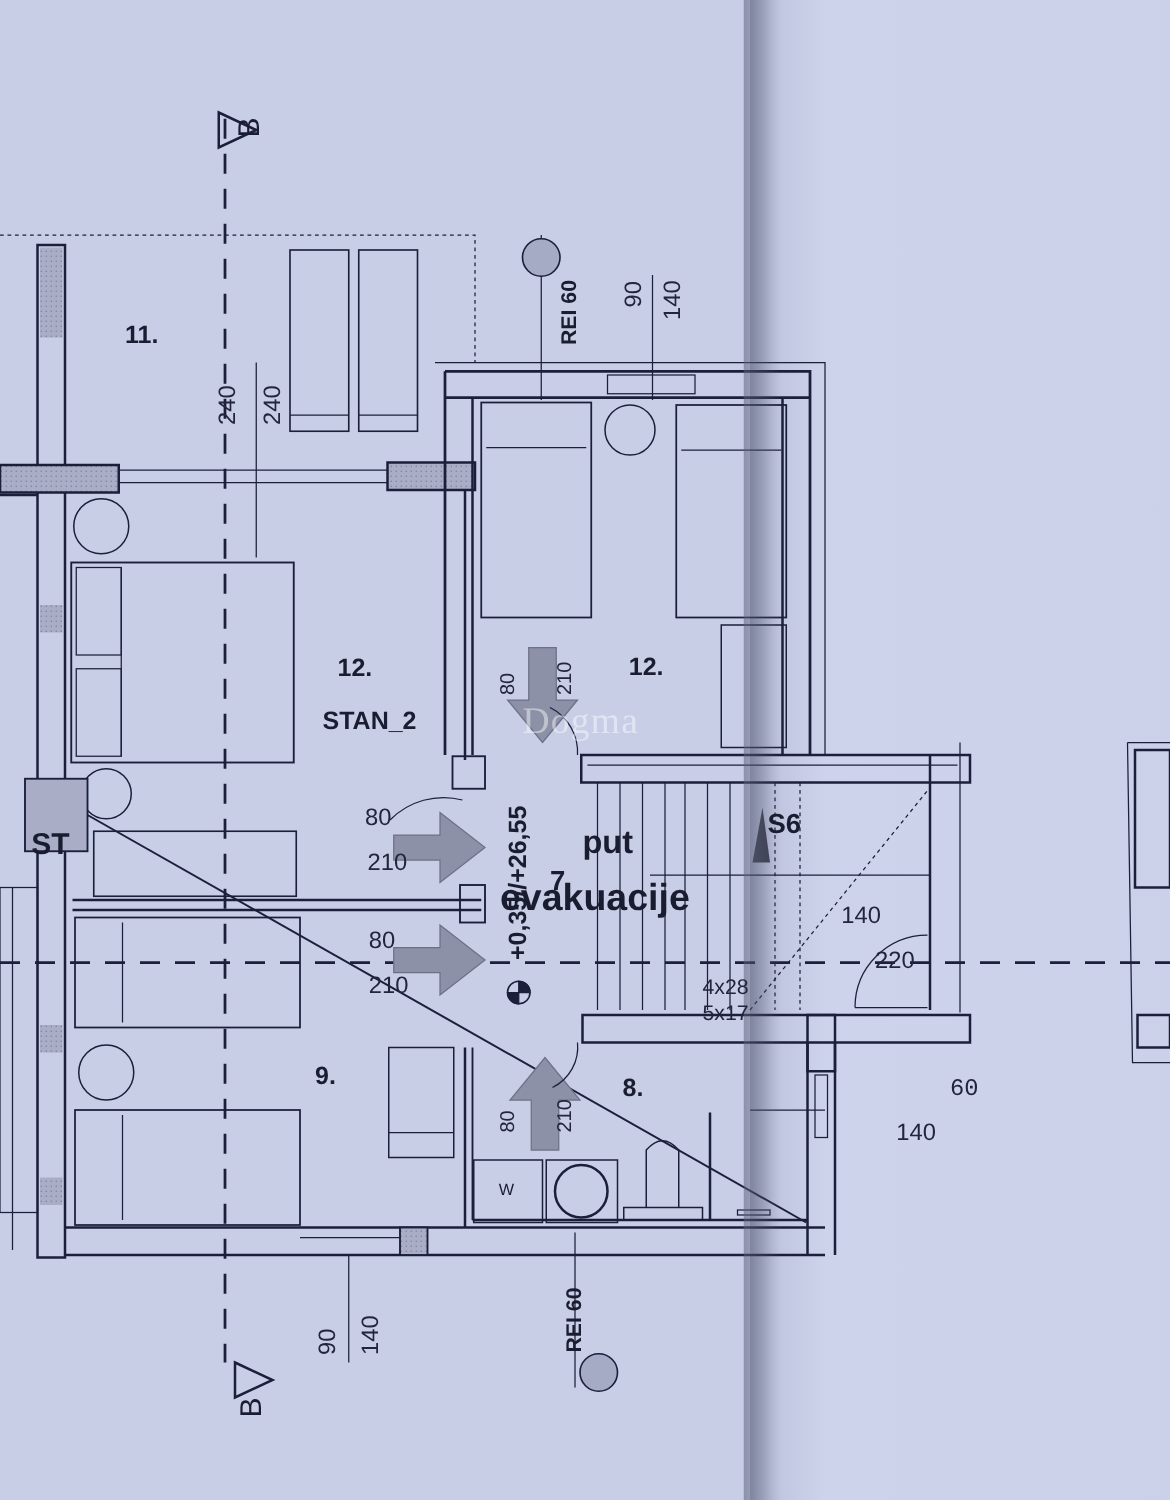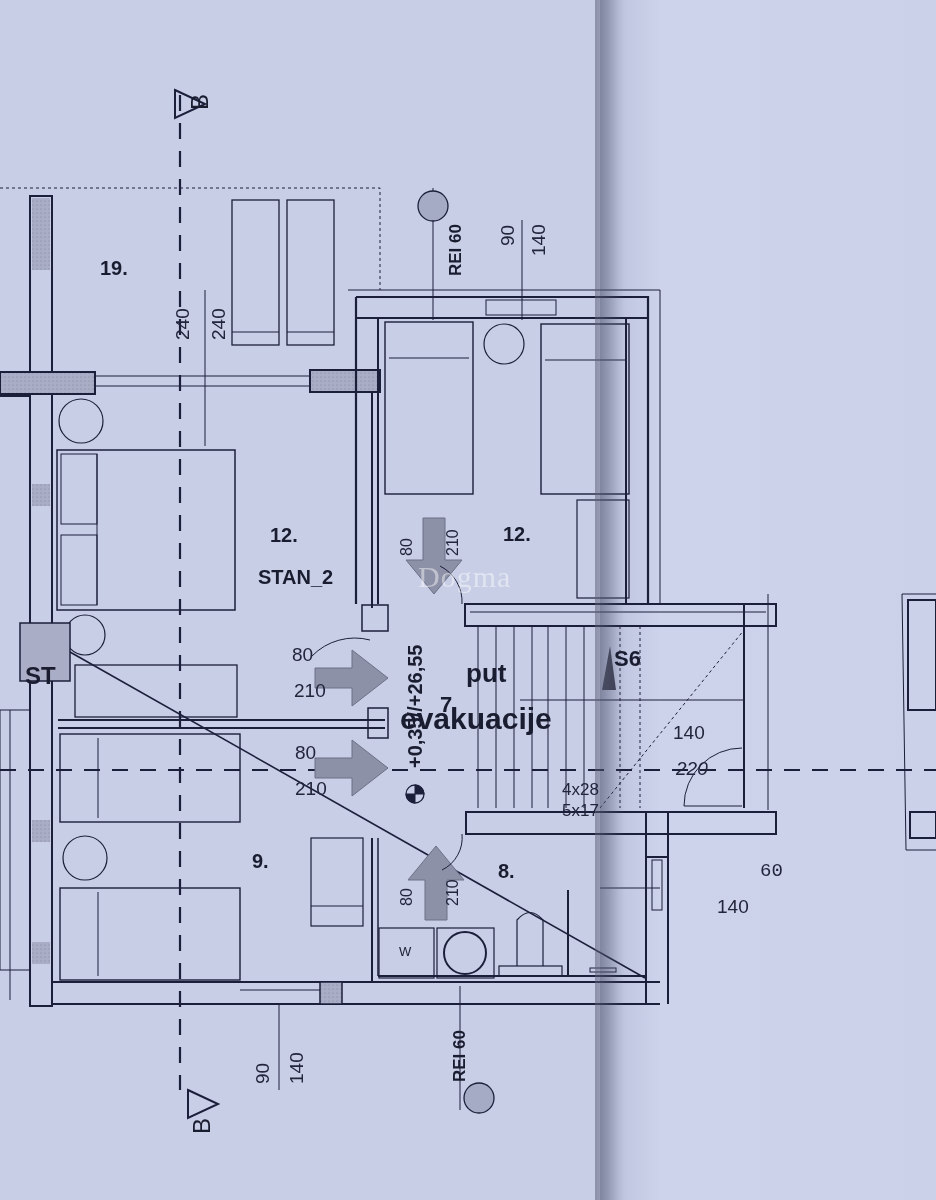--- a/index.html
+++ b/index.html
@@ -181,21 +181,21 @@
   </g>
 
   <rect x="595" y="0" width="30" height="1200" fill="url(#fold)"></rect>
 </svg>
 
 <div class="wm">Dogma</div>
 
 <div class="lbl" style="left:192px;top:88px;font-size:24px;transform:rotate(-90deg);">B</div>
 <div class="lbl" style="left:194px;top:1112px;font-size:24px;transform:rotate(-90deg);">B</div>
 
-<div class="lbl room" style="left:100px;top:257px;">19.</div>
+<div class="lbl room" style="left:100px;top:257px;">11.</div>
 <div class="lbl room" style="left:270px;top:524px;">12.</div>
 <div class="lbl room" style="left:258px;top:566px;">STAN_2</div>
 <div class="lbl room" style="left:503px;top:523px;">12.</div>
 <div class="lbl room" style="left:252px;top:850px;">9.</div>
 <div class="lbl room" style="left:498px;top:860px;">8.</div>
 
 <div class="lbl" style="left:614px;top:646px;font-size:22px;font-weight:bold;">S6</div>
 <div class="lbl dim" style="left:562px;top:780px;font-size:17px;">4x28</div>
 <div class="lbl dim" style="left:562px;top:774px;font-size:17px;margin-top:27px;">5x17</div>
 
@@ -218,15 +218,15 @@
 <div class="lbl dim rot" style="left:398px;top:906px;font-size:16px;">80</div>
 <div class="lbl dim rot" style="left:444px;top:906px;font-size:16px;">210</div>
 <div class="lbl dim rot" style="left:252px;top:1084px;">90</div>
 <div class="lbl dim rot" style="left:286px;top:1084px;">140</div>
 
 <div class="lbl dim" style="left:292px;top:644px;">80</div>
 <div class="lbl dim" style="left:294px;top:680px;">210</div>
 <div class="lbl dim" style="left:295px;top:742px;">80</div>
 <div class="lbl dim" style="left:295px;top:778px;">210</div>
 <div class="lbl dim" style="left:673px;top:722px;">140</div>
-<div class="lbl dim" style="left:676px;top:758px;font-style:italic;">220</div>
+<div class="lbl dim" style="left:700px;top:758px;">220</div>
 <div class="lbl dim" style="left:760px;top:860px;font-family:Liberation Mono, monospace;">60</div>
 <div class="lbl dim" style="left:717px;top:896px;">140</div>
 
 </body></html>

